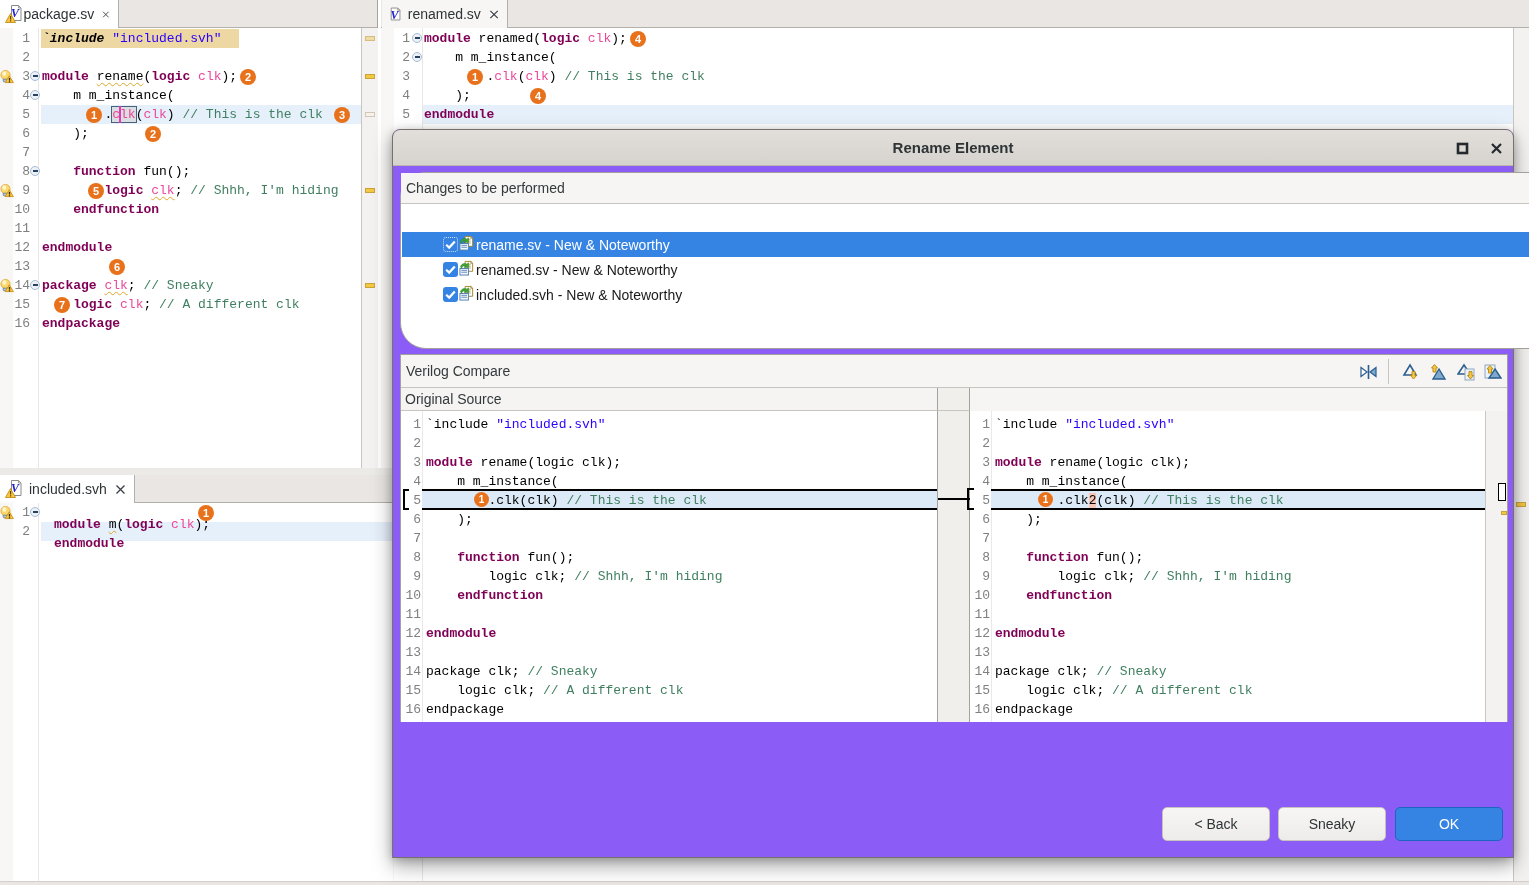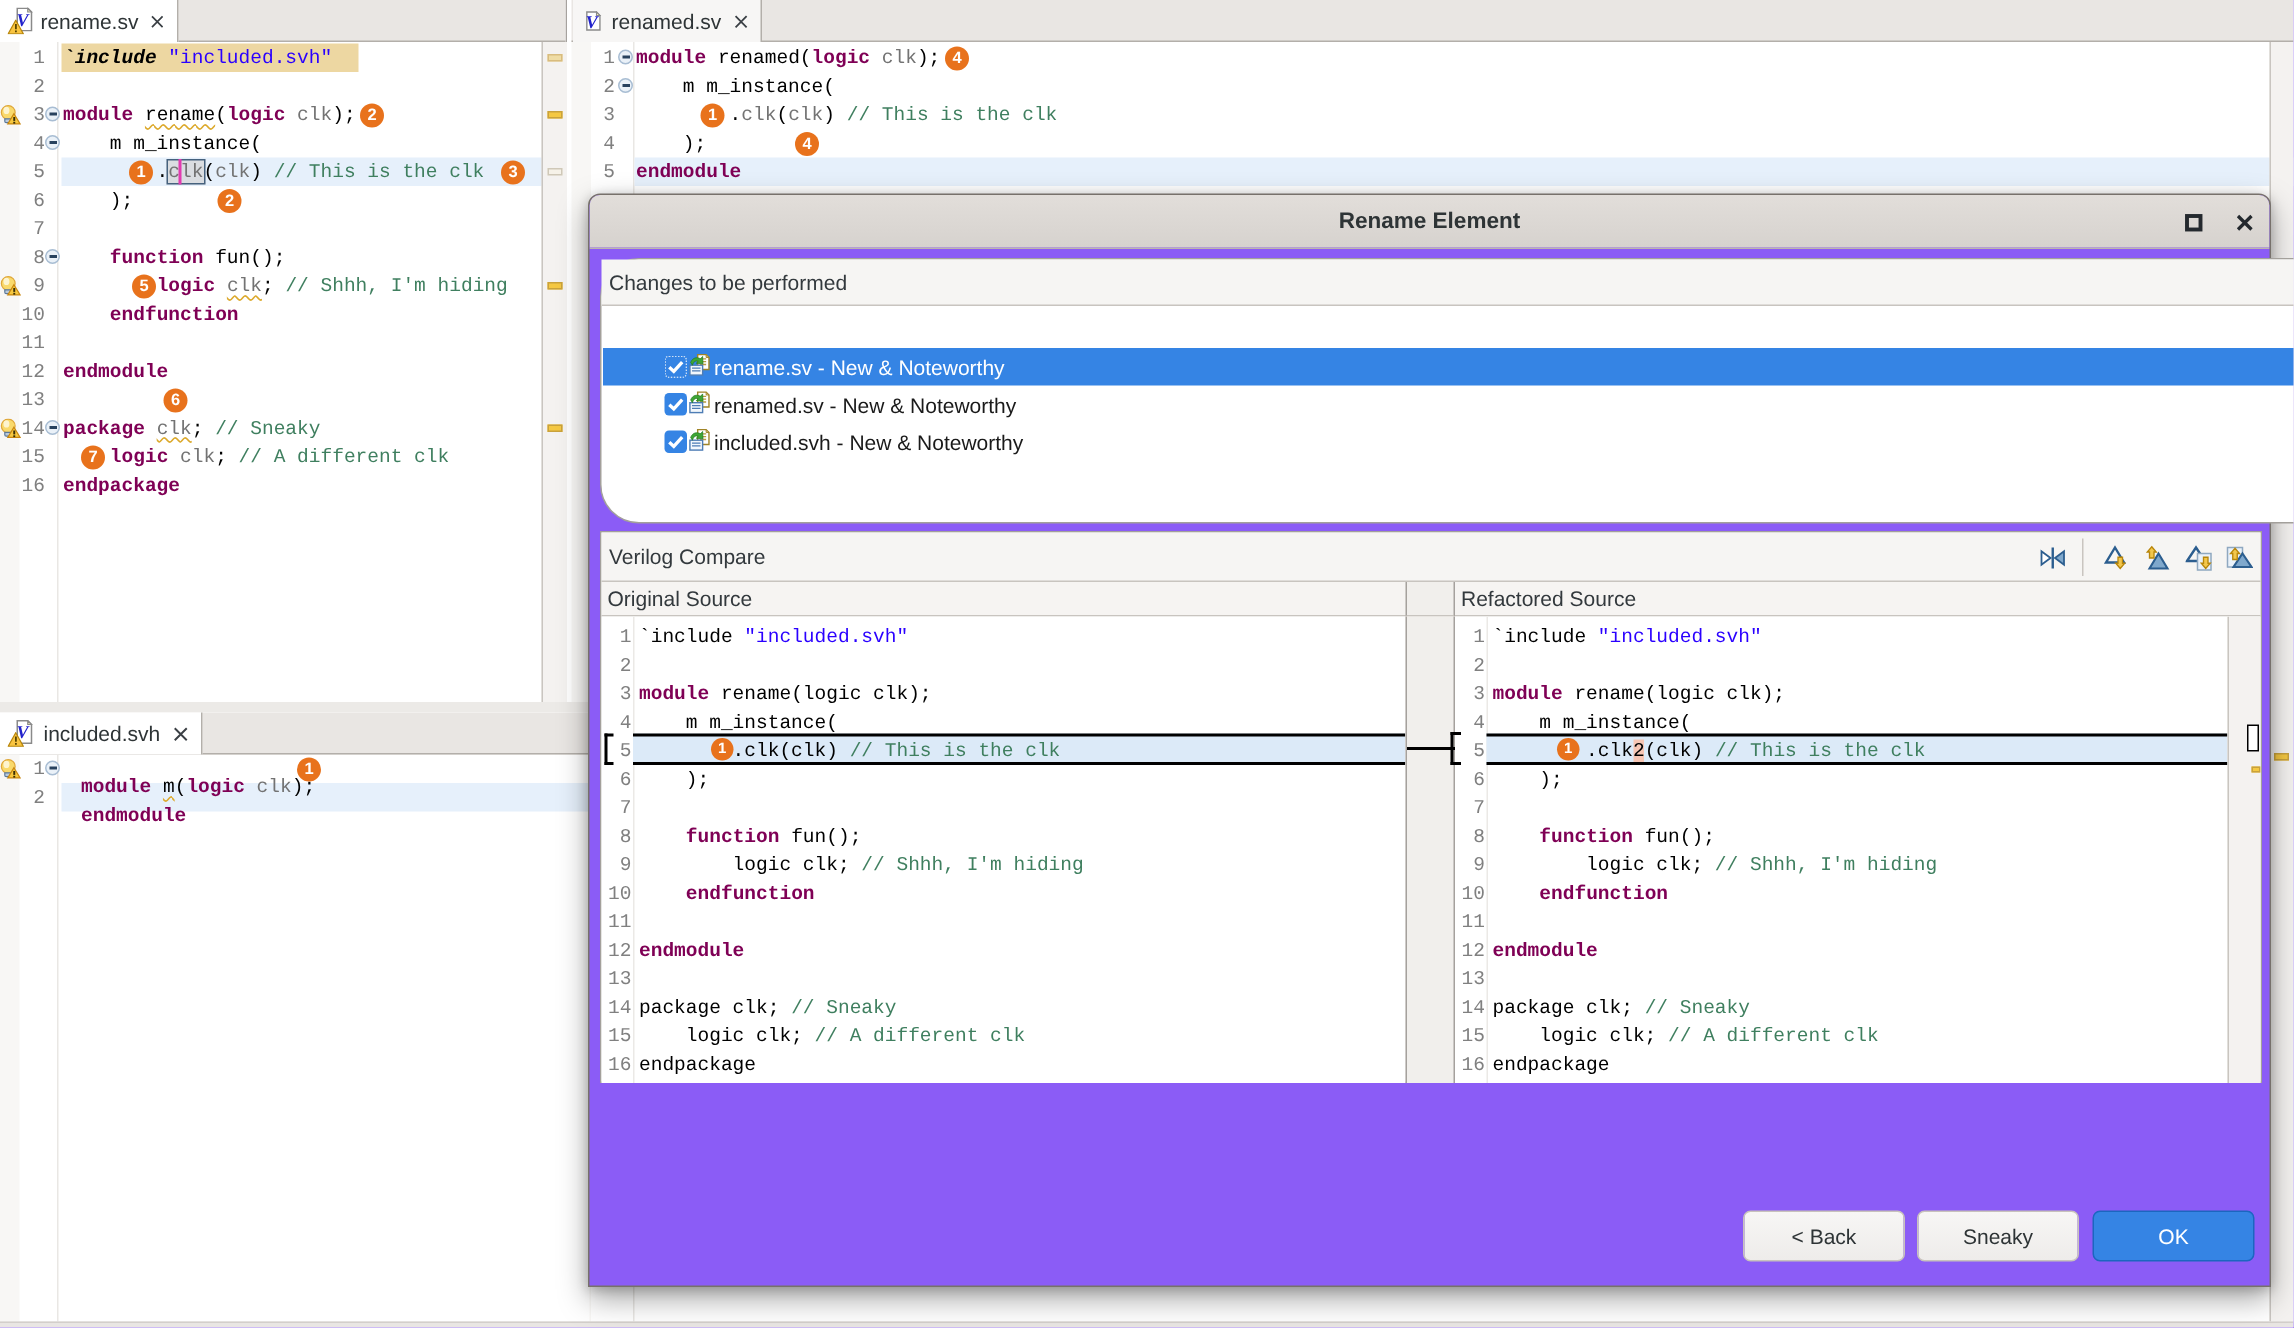--- a/index.html
+++ b/index.html
@@ -1,21 +1,21 @@
 <!DOCTYPE html>
 <html><head>
 <meta charset="utf-8">
 <style>
   html,body{margin:0;padding:0;}
   body{width:1529px;height:885px;overflow:hidden;position:relative;
        font-family:"Liberation Sans",sans-serif;background:#fff;}
   .abs{position:absolute;}
   .mono{font-family:"Liberation Mono",monospace;font-size:13px;line-height:19px;white-space:pre;color:#000;}
   .kw{color:#7F0055;font-weight:bold;}
-  .prt{color:#737373;}
+  .prt{color:#ec4899;}
   .cm{color:#3F7F5F;}
   .str{color:#2A00FF;}
   .sq{text-decoration:underline;text-decoration-style:wavy;text-decoration-color:#DCA92B;text-decoration-thickness:1px;text-underline-offset:2px;}
   .badge{position:absolute;width:16px;height:16px;border-radius:50%;background:#E8721C;
          color:#fff;font:bold 11px/16px "Liberation Sans",sans-serif;text-align:center;z-index:5;}
   .badge.sm{width:15px;height:15px;line-height:15px;font-size:10px;}
   .gnum{font-family:"Liberation Mono",monospace;font-size:13px;line-height:19px;color:#808080;text-align:right;white-space:pre;}
   
   .tabbar{position:absolute;height:28px;background:#E9E6E3;border-bottom:1px solid #B3AFAA;box-sizing:border-box;}
   .tab{position:absolute;top:0;left:0;height:28px;background:#fff;border-right:1px solid #B3AFAA;
@@ -91,21 +91,21 @@
           <path d="M2.5 0.5 h7 l2.5 2.5 v12.5 h-9.5 z" fill="#fff" stroke="#8A8A8A"></path>
           <path d="M9.5 0.5 l2.5 2.5 h-2.5 z" fill="#F7F0C0" stroke="#8A8A8A" stroke-width=".8"></path>
           <text x="6" y="12" font-size="12" font-weight="bold" font-style="italic" fill="#2222CC" text-anchor="middle" font-family="Liberation Serif">V</text>
         </svg>
     <svg width="11" height="10" viewBox="0 0 11 10" style="position:absolute;left:-1px;top:8px;">
           <path d="M5.5 0.5 L10.5 9.5 L0.5 9.5 Z" fill="#F9C440" stroke="#B8860B" stroke-width="0.8"></path>
           <rect x="5" y="3" width="1.2" height="3.5" fill="#5A4500"></rect>
           <rect x="5" y="7.3" width="1.2" height="1.2" fill="#5A4500"></rect>
         </svg>
     </span>
-    <span class="lbl">rename.sv</span>
+    <span class="lbl">package.sv</span>
     <svg width="11" height="11" viewBox="0 0 11 11">
         <path d="M1.5 1.5 L9.5 9.5 M9.5 1.5 L1.5 9.5" stroke="#3A3F44" stroke-width="1.3"></path>
       </svg>
   </div>
   <div class="abs" style="left:0;top:28px;width:13px;height:440px;background:#F8F7F5;"></div>
   <div class="abs" style="left:38px;top:28px;width:1px;height:440px;background:#E9E7E4;"></div>
 
   <div class="abs" style="left:41px;top:29px;width:198px;height:19px;background:#EDD7A2;"></div>
 
   <div class="abs" style="left:41px;top:105px;width:321px;height:19px;background:#E6F0FB;"></div>
@@ -333,21 +333,20 @@
         <path d="M13.5 16 L10.5 12.5 H12 V8.5 H15 V12.5 H16.5 Z" fill="#F3C74C" stroke="#B8860B" stroke-width="0.9"></path>
       </svg>
     <svg width="18" height="18" viewBox="0 0 18 18" style="position:absolute;right:5px;top:8px;">
         <rect x="1" y="2" width="10" height="13" fill="#EAF2FA" stroke="#8FA8C0"></rect>
         <path d="M11 6 L17 15 H5 Z" fill="#7FA8CC" stroke="#2C5E8F" stroke-width="1.4"></path>
         <path d="M6 2.5 L9 6 H7.5 V10 H4.5 V6 H3 Z" fill="#F3C74C" stroke="#B8860B" stroke-width="0.9"></path>
       </svg>
 
     <div class="abs" style="left:0;top:33px;width:536px;height:23px;background:#F6F4F2;border-bottom:1px solid #C8C4BF;box-sizing:border-box;font-size:14px;color:#33393D;line-height:22px;padding-left:4px;">Original Source</div>
     <div class="abs" style="left:536px;top:33px;width:33px;height:23px;background:#F1EFEC;border-left:1px solid #A5A19D;border-right:1px solid #A5A19D;border-bottom:1px solid #C8C4BF;box-sizing:border-box;"></div>
-    <div class="abs" style="left:569px;top:33px;width:537px;height:23px;background:#F6F4F2;border-bottom:1px solid #C8C4BF;box-sizing:border-box;font-size:14px;color:#33393D;line-height:22px;padding-left:4px;">Refactored Source</div>
 
     <div class="abs" style="left:0;top:56px;width:536px;height:311px;background:#fff;overflow:hidden;">
       <div class="abs" style="left:21px;top:0;width:1px;height:311px;background:#EBE9E6;"></div>
       <div class="abs" style="left:21px;top:78px;width:515px;height:21px;background:#DCEAF8;border-top:2px solid #000;border-bottom:2px solid #000;box-sizing:border-box;"></div>
 
       <div class="abs" style="left:2px;top:78px;width:6px;height:21px;border:2px solid #000;border-right:none;box-sizing:border-box;background:transparent;"></div>
       <div class="gnum abs" style="left:2px;top:4px;width:18px;"> 1
  2
  3
  4

